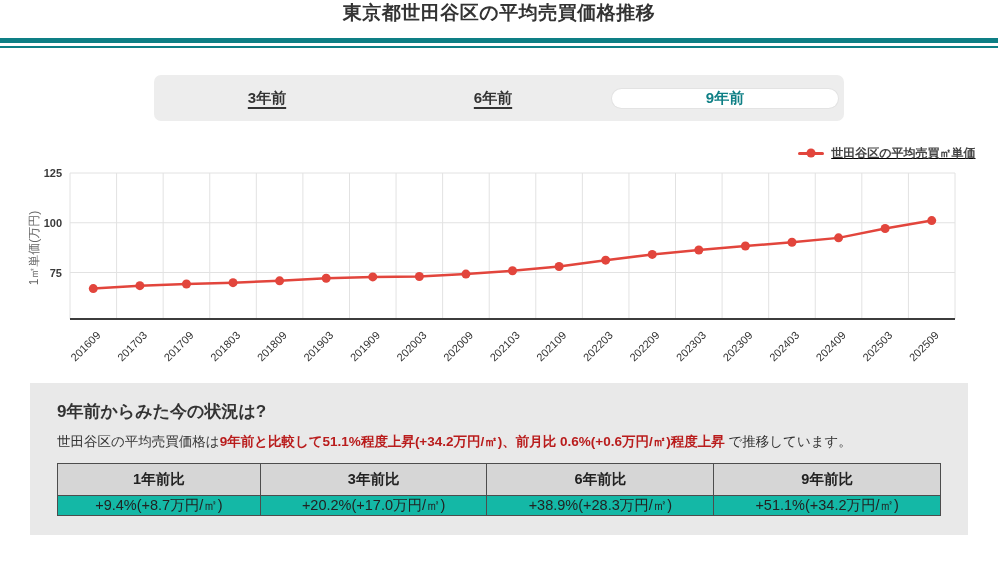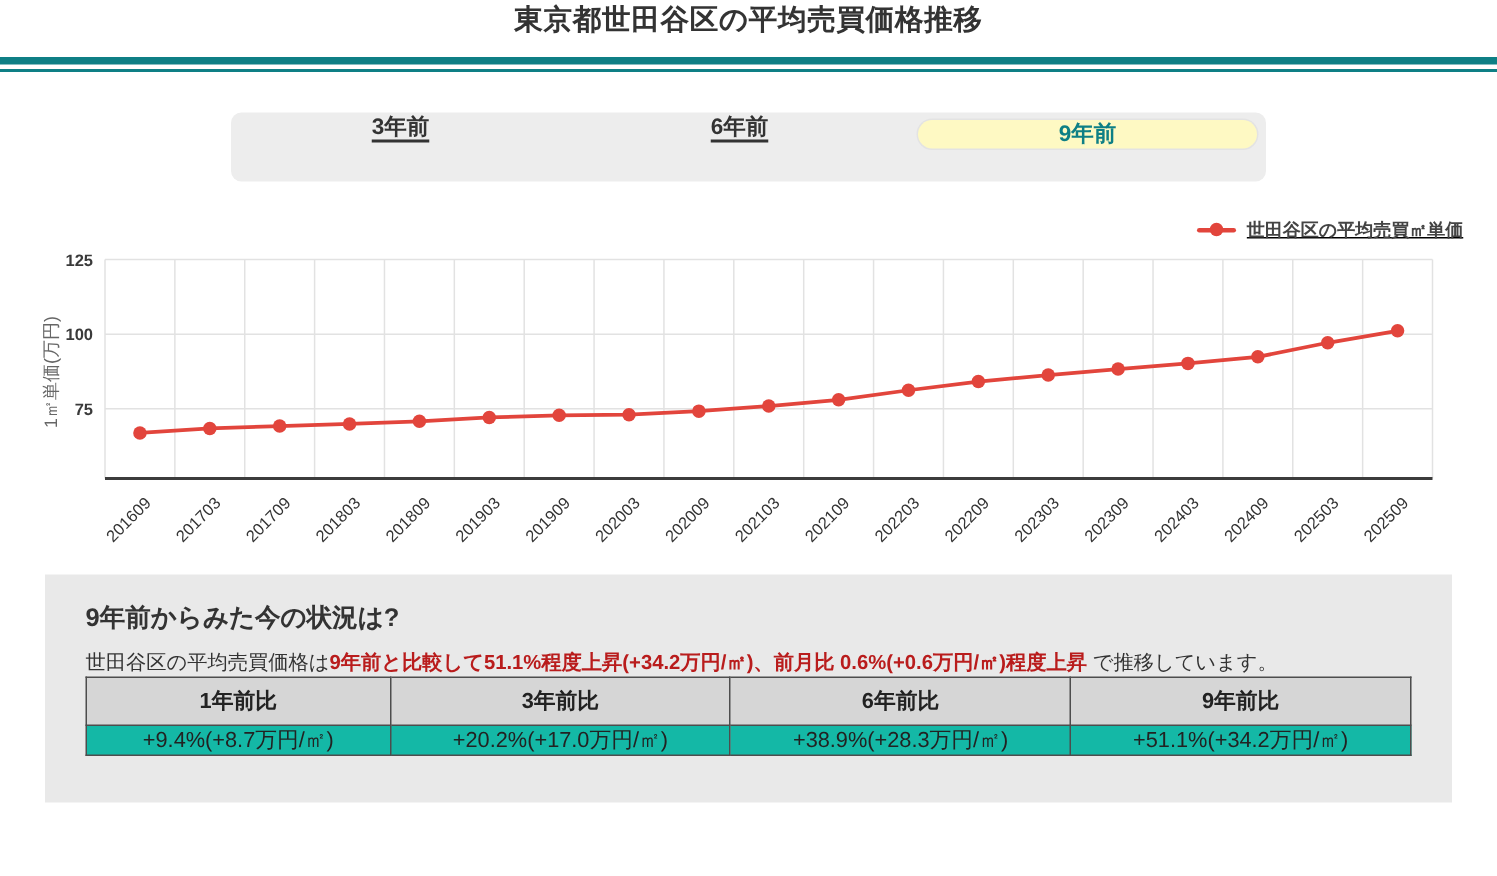--- a/index.html
+++ b/index.html
@@ -7,45 +7,45 @@
               font-family:"Liberation Sans","DejaVu Sans",sans-serif; }
 
   
   .hdr { padding-top:0; }
   .hdr-title { text-align:center; font-size:19px; font-weight:bold; color:#333; letter-spacing:.5px; }
   .hdr-rule-thick { margin-top:12px; height:5px; background:#0e7f85; }
   .hdr-rule-thin  { margin-top:3px;  height:2px; background:#0e7f85; }
 
   
   .tabbar { width:690px; height:46px; margin:27px auto 0; background:#ededed;
-            border-radius:7px; display:flex; align-items:flex-start; }
+            border-radius:7px; display:flex; align-items:center; }
   .tab { flex:1 1 0; display:flex; align-items:center; justify-content:center;
          font-size:15px; font-weight:bold; color:#333; cursor:pointer; }
   .tab .u { text-decoration:underline; text-underline-offset:4px; text-decoration-thickness:2px; }
-  .tab.selected { background:#fef9c3; border-radius:23px; margin:5px 6px; color:#0e7f85;
+  .tab.selected { background:#ffffff; border-radius:23px; margin:5px 6px; color:#0e7f85;
                   box-shadow:0 0 0 1px #e3e3e3; }
 
   
   .legend-row { width:953px; margin:24px auto 0; display:flex; justify-content:flex-end; align-items:center; height:16px; }
   .legend-item { display:flex; align-items:center; gap:7px; cursor:pointer;text-decoration:underline; }
   .legend-marker { position:relative; width:26px; height:3px; background:#e2453c; border-radius:2px; }
   .legend-marker::after { content:""; position:absolute; left:50%; top:50%; width:9px; height:9px;
                           transform:translate(-50%,-50%); border-radius:50%; background:#e2453c; }
   .legend-label { font-size:12px; font-weight:bold; color:#444; }
 
   
   .chart-wrap { width:998px; height:215px; margin-top:0; }
   svg text { font-family:"Liberation Sans","DejaVu Sans",sans-serif; }
 
   
   .panel { width:938px; margin:7px auto 0; background:#e9e9e9; padding:17px 27px 18px; height:152px; }
   .panel-heading { font-size:17px; font-weight:bold; color:#333; }
   .panel-sentence { margin-top:10px; font-size:13.5px; color:#333; }
   .panel-sentence .hl { color:#b91c1c; font-weight:bold; }
-  .cmp-table { width:100%; margin-top:0; border-collapse:collapse; }
+  .cmp-table { width:100%; margin-top:12px; border-collapse:collapse; }
   .cmp-table th, .cmp-table td { border:1px solid #4d4d4d; text-align:center; font-size:14.5px; color:#222; }
   .cmp-table th { background:#d6d6d6; font-weight:bold; padding:6px 4px; }
   .cmp-table td { background:#14b8a6; padding:0 4px; }
   .panel-note { margin-top:8px; font-size:12.5px; color:#444; }
 </style>
 </head>
 <body>
 
 <div class="hdr">
   <div class="hdr-title">東京都世田谷区の平均売買価格推移</div>

